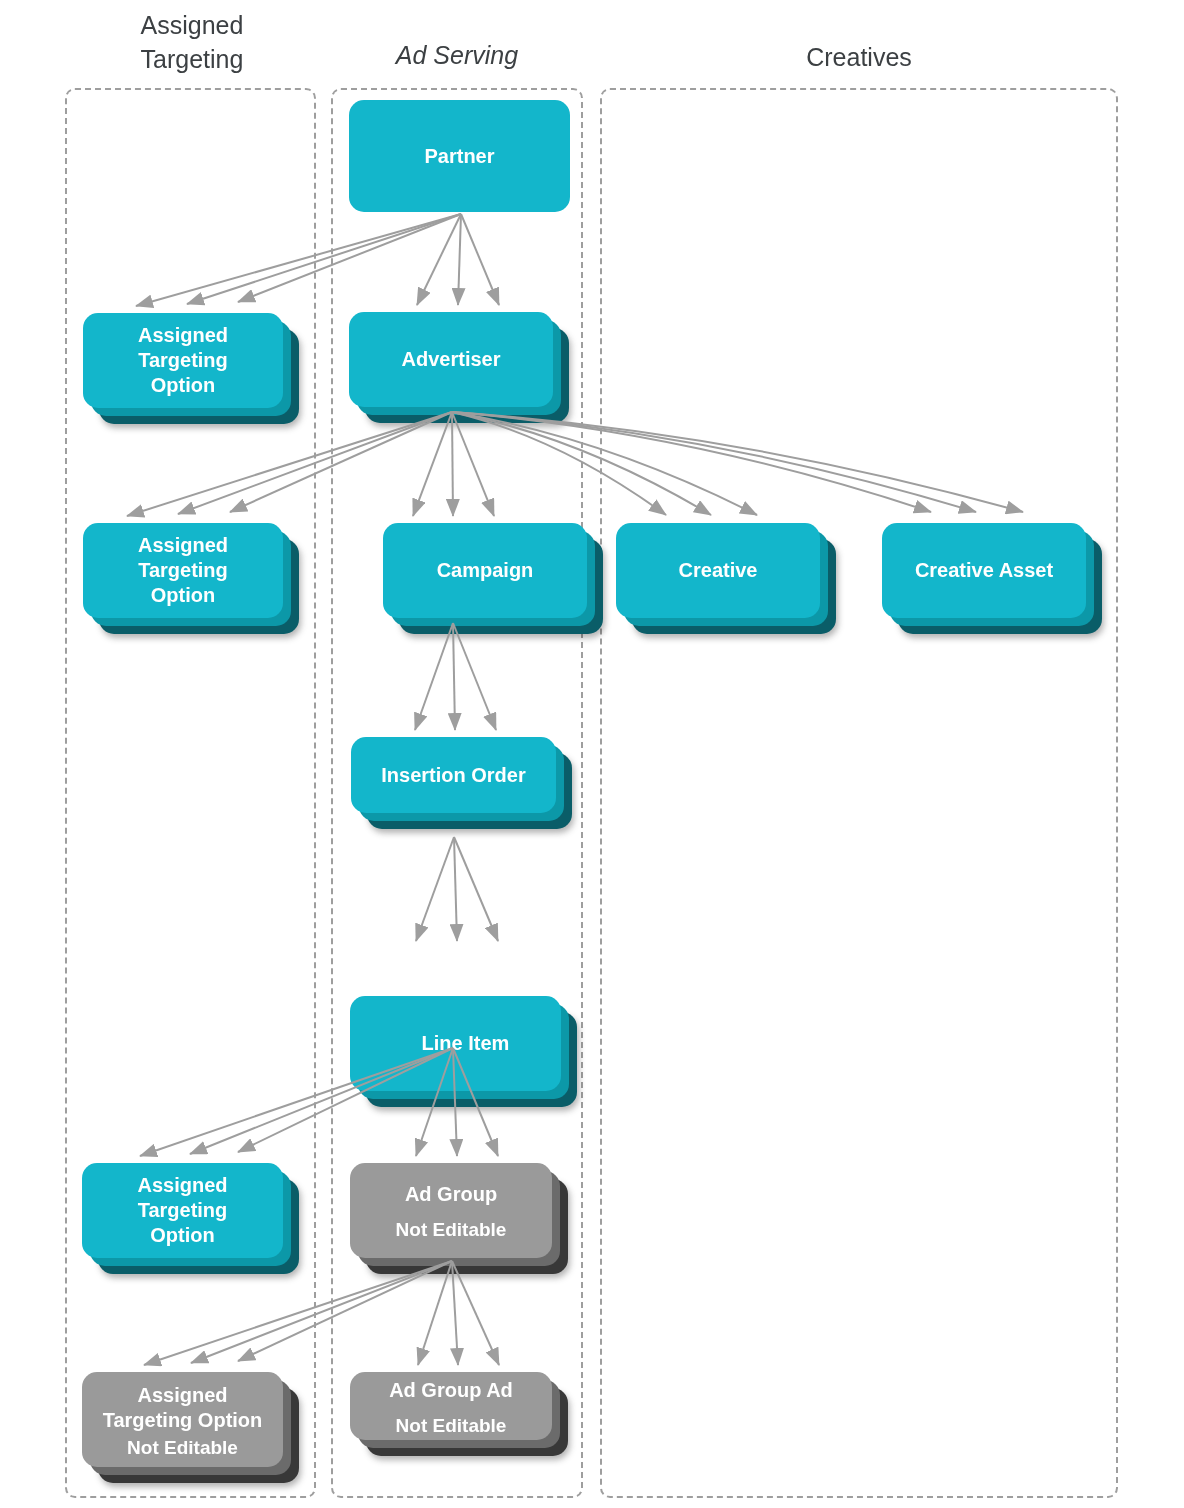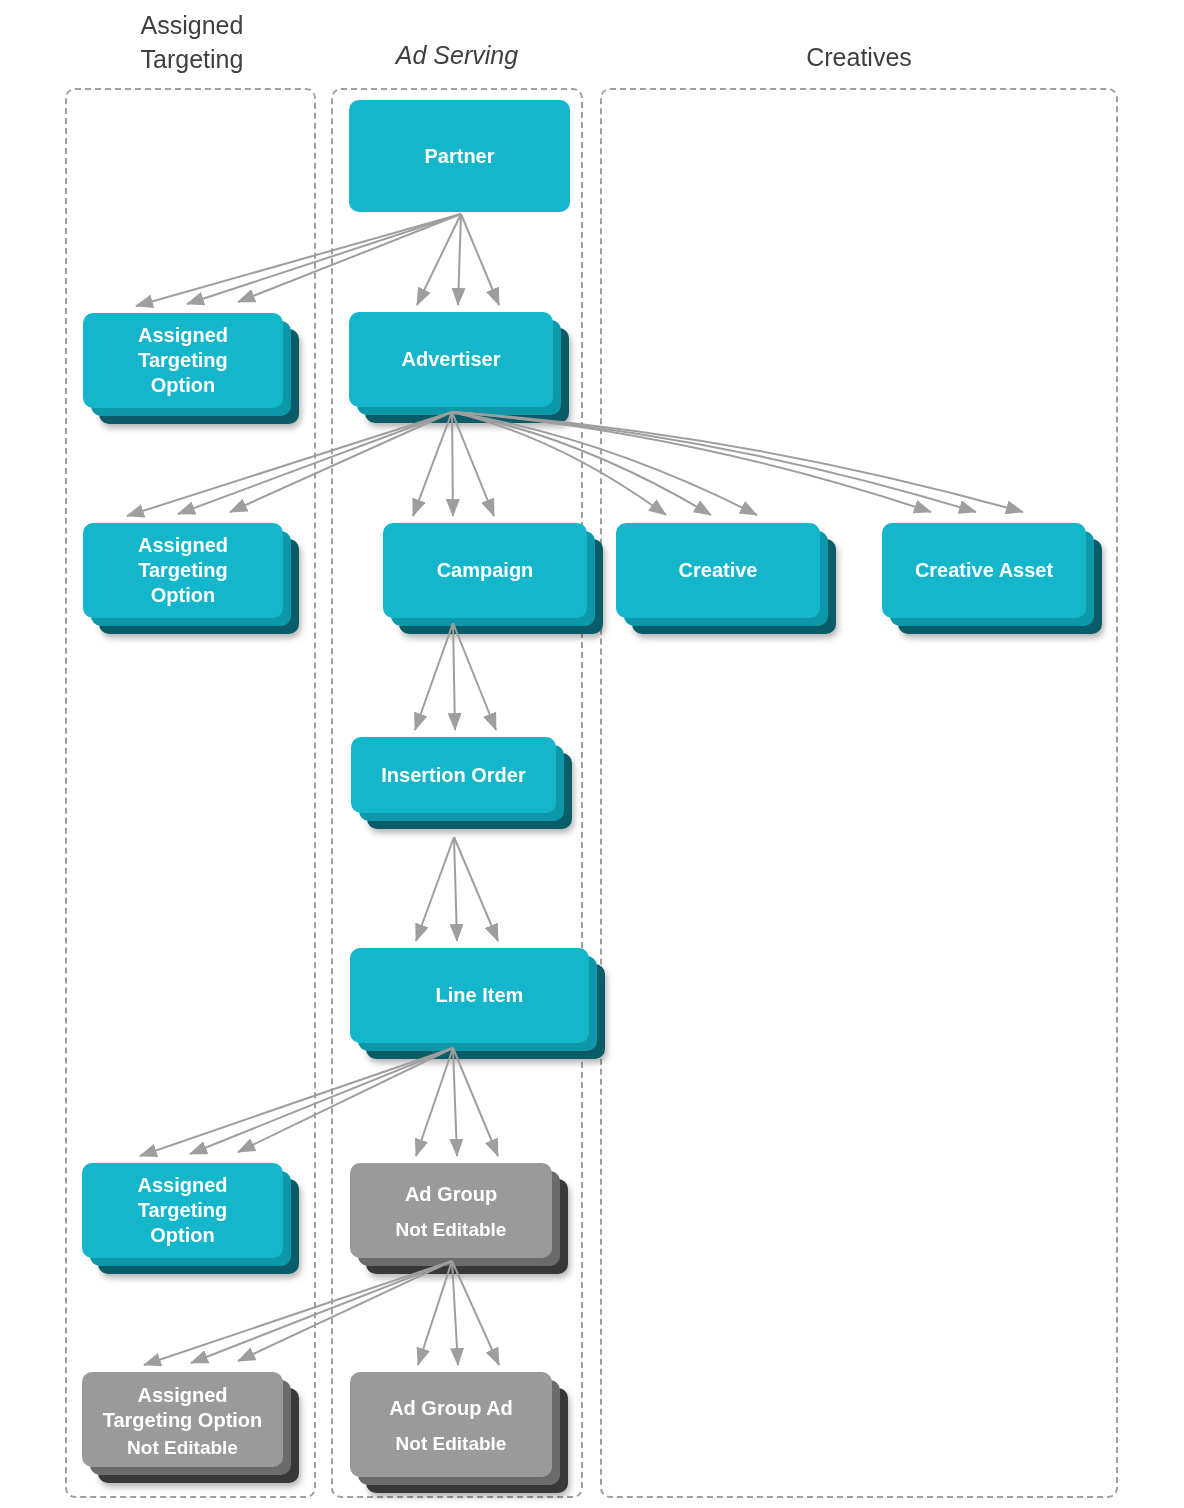--- a/index.html
+++ b/index.html
@@ -15,21 +15,21 @@
   }
   .column{
     position:absolute;border:2px dashed var(--column-border);
     border-radius:10px;z-index:1;background:transparent;
   }
   .col-title{
     position:absolute;color:var(--title-text);font-size:25px;line-height:34px;
     text-align:center;z-index:2;font-weight:400;
   }
   .node{
-    position:absolute;z-index:2;border-radius:10px;
+    position:absolute;z-index:2;border-radius:15px;
     display:flex;flex-direction:column;align-items:center;justify-content:center;
     text-align:center;color:var(--box-text);font-weight:bold;
   }
   .node .label{font-size:20px;line-height:25px;}
   .node .sublabel{font-size:19px;line-height:18px;margin-top:14px;}
   .editable{
     background:var(--editable-front);
     box-shadow:8px 8px 0 var(--editable-mid),16px 16px 0 var(--editable-back),18px 20px 6px rgba(40,40,40,.35);
   }
   .locked{
@@ -79,39 +79,39 @@
 </div>
 
 <div class="node editable" style="left:882px;top:523px;width:204px;height:95px;">
   <div class="label">Creative Asset</div>
 </div>
 
 <div class="node editable" style="left:351px;top:737px;width:205px;height:76px;">
   <div class="label">Insertion Order</div>
 </div>
 
-<div class="node editable" style="left:350px;top:948px;width:239px;height:95px;padding-left:20px;">
+<div class="node editable" style="left:350px;top:996px;width:211px;height:95px;padding-left:20px;">
   <div class="label">Line Item</div>
 </div>
 
 <div class="node editable narrow" style="left:82px;top:1163px;width:201px;height:95px;">
   <div class="label">Assigned Targeting Option</div>
 </div>
 
 <div class="node locked" style="left:350px;top:1163px;width:202px;height:95px;">
   <div class="label">Ad Group</div>
   <div class="sublabel">Not Editable</div>
 </div>
 
 <div class="node locked medium" style="left:82px;top:1372px;width:201px;height:95px;">
   <div class="label">Assigned Targeting Option</div>
   <div class="sublabel" style="margin-top:6px;">Not Editable</div>
 </div>
 
-<div class="node locked" style="left:350px;top:1372px;width:202px;height:105px;">
+<div class="node locked" style="left:350px;top:1372px;width:202px;height:68px;">
   <div class="label">Ad Group Ad</div>
   <div class="sublabel">Not Editable</div>
 </div>
 
 <svg id="edges" width="1184" height="1508" viewBox="0 0 1184 1508">
   <defs>
     <marker id="ah" viewBox="0 0 9 7" refX="8.5" refY="3.5" markerWidth="9" markerHeight="7" orient="auto">
       <path class="head" d="M0,0 L9,3.5 L0,7 Z"></path>
     </marker>
   </defs>

